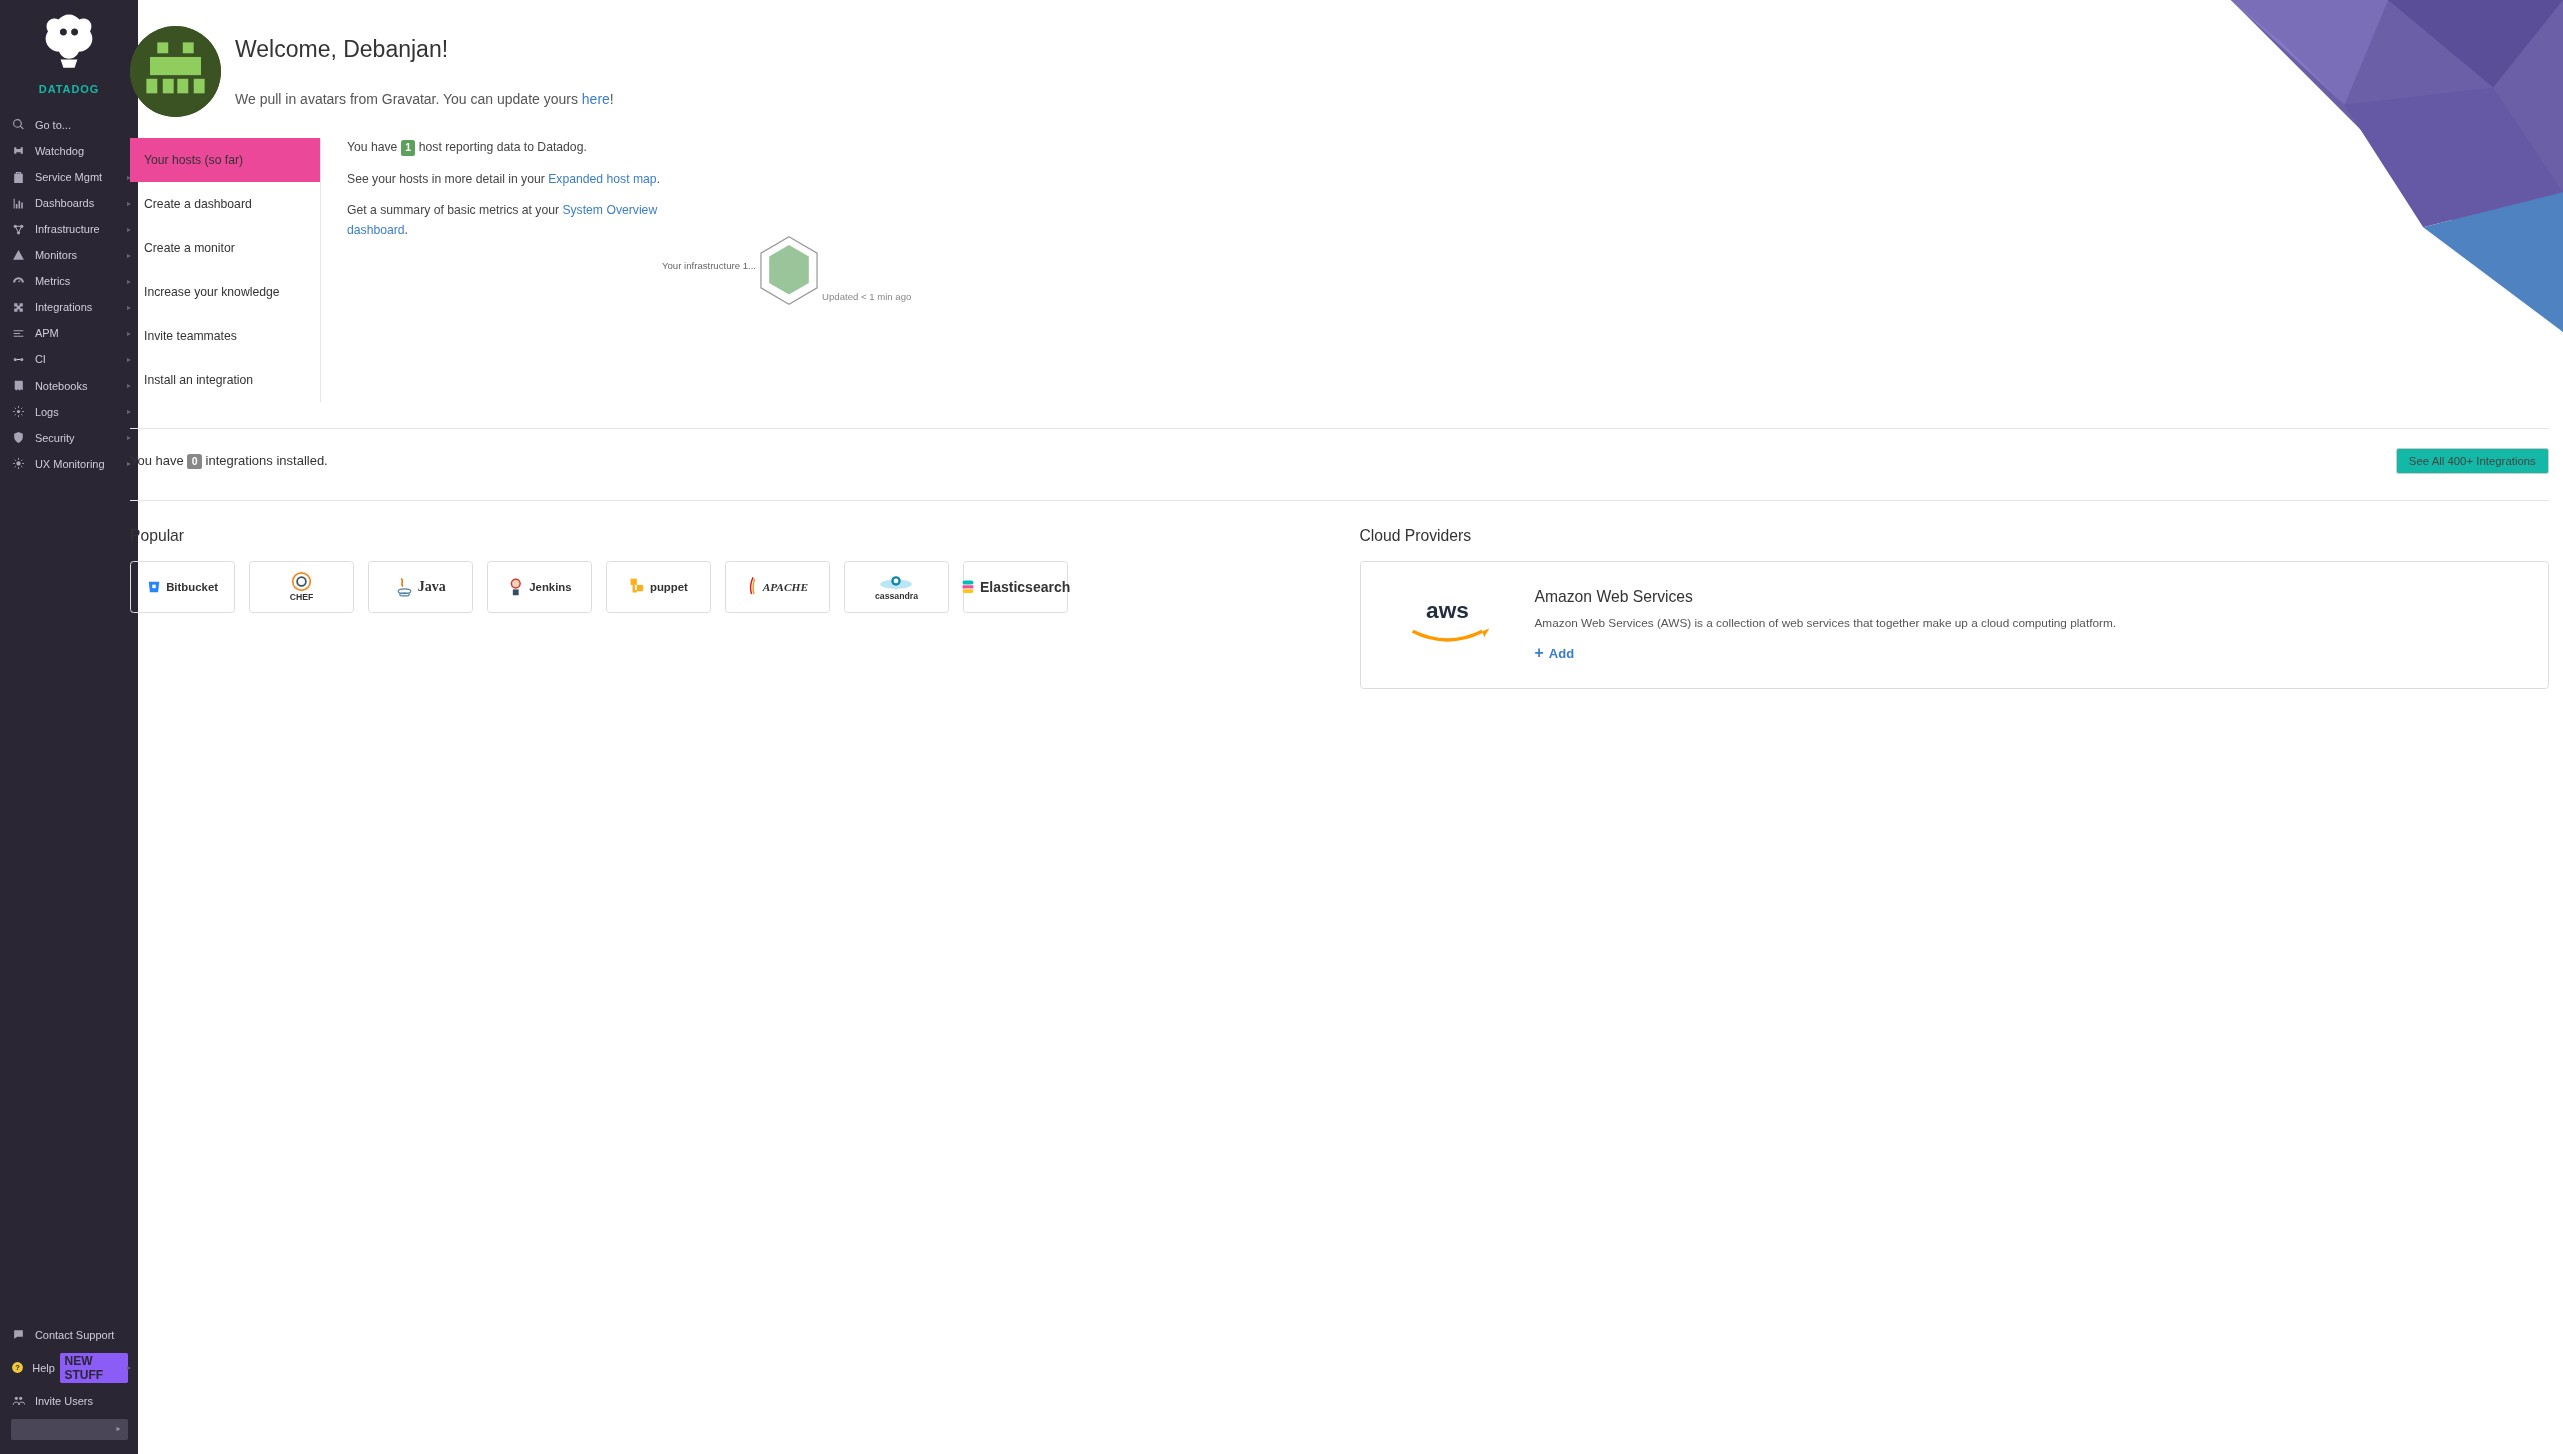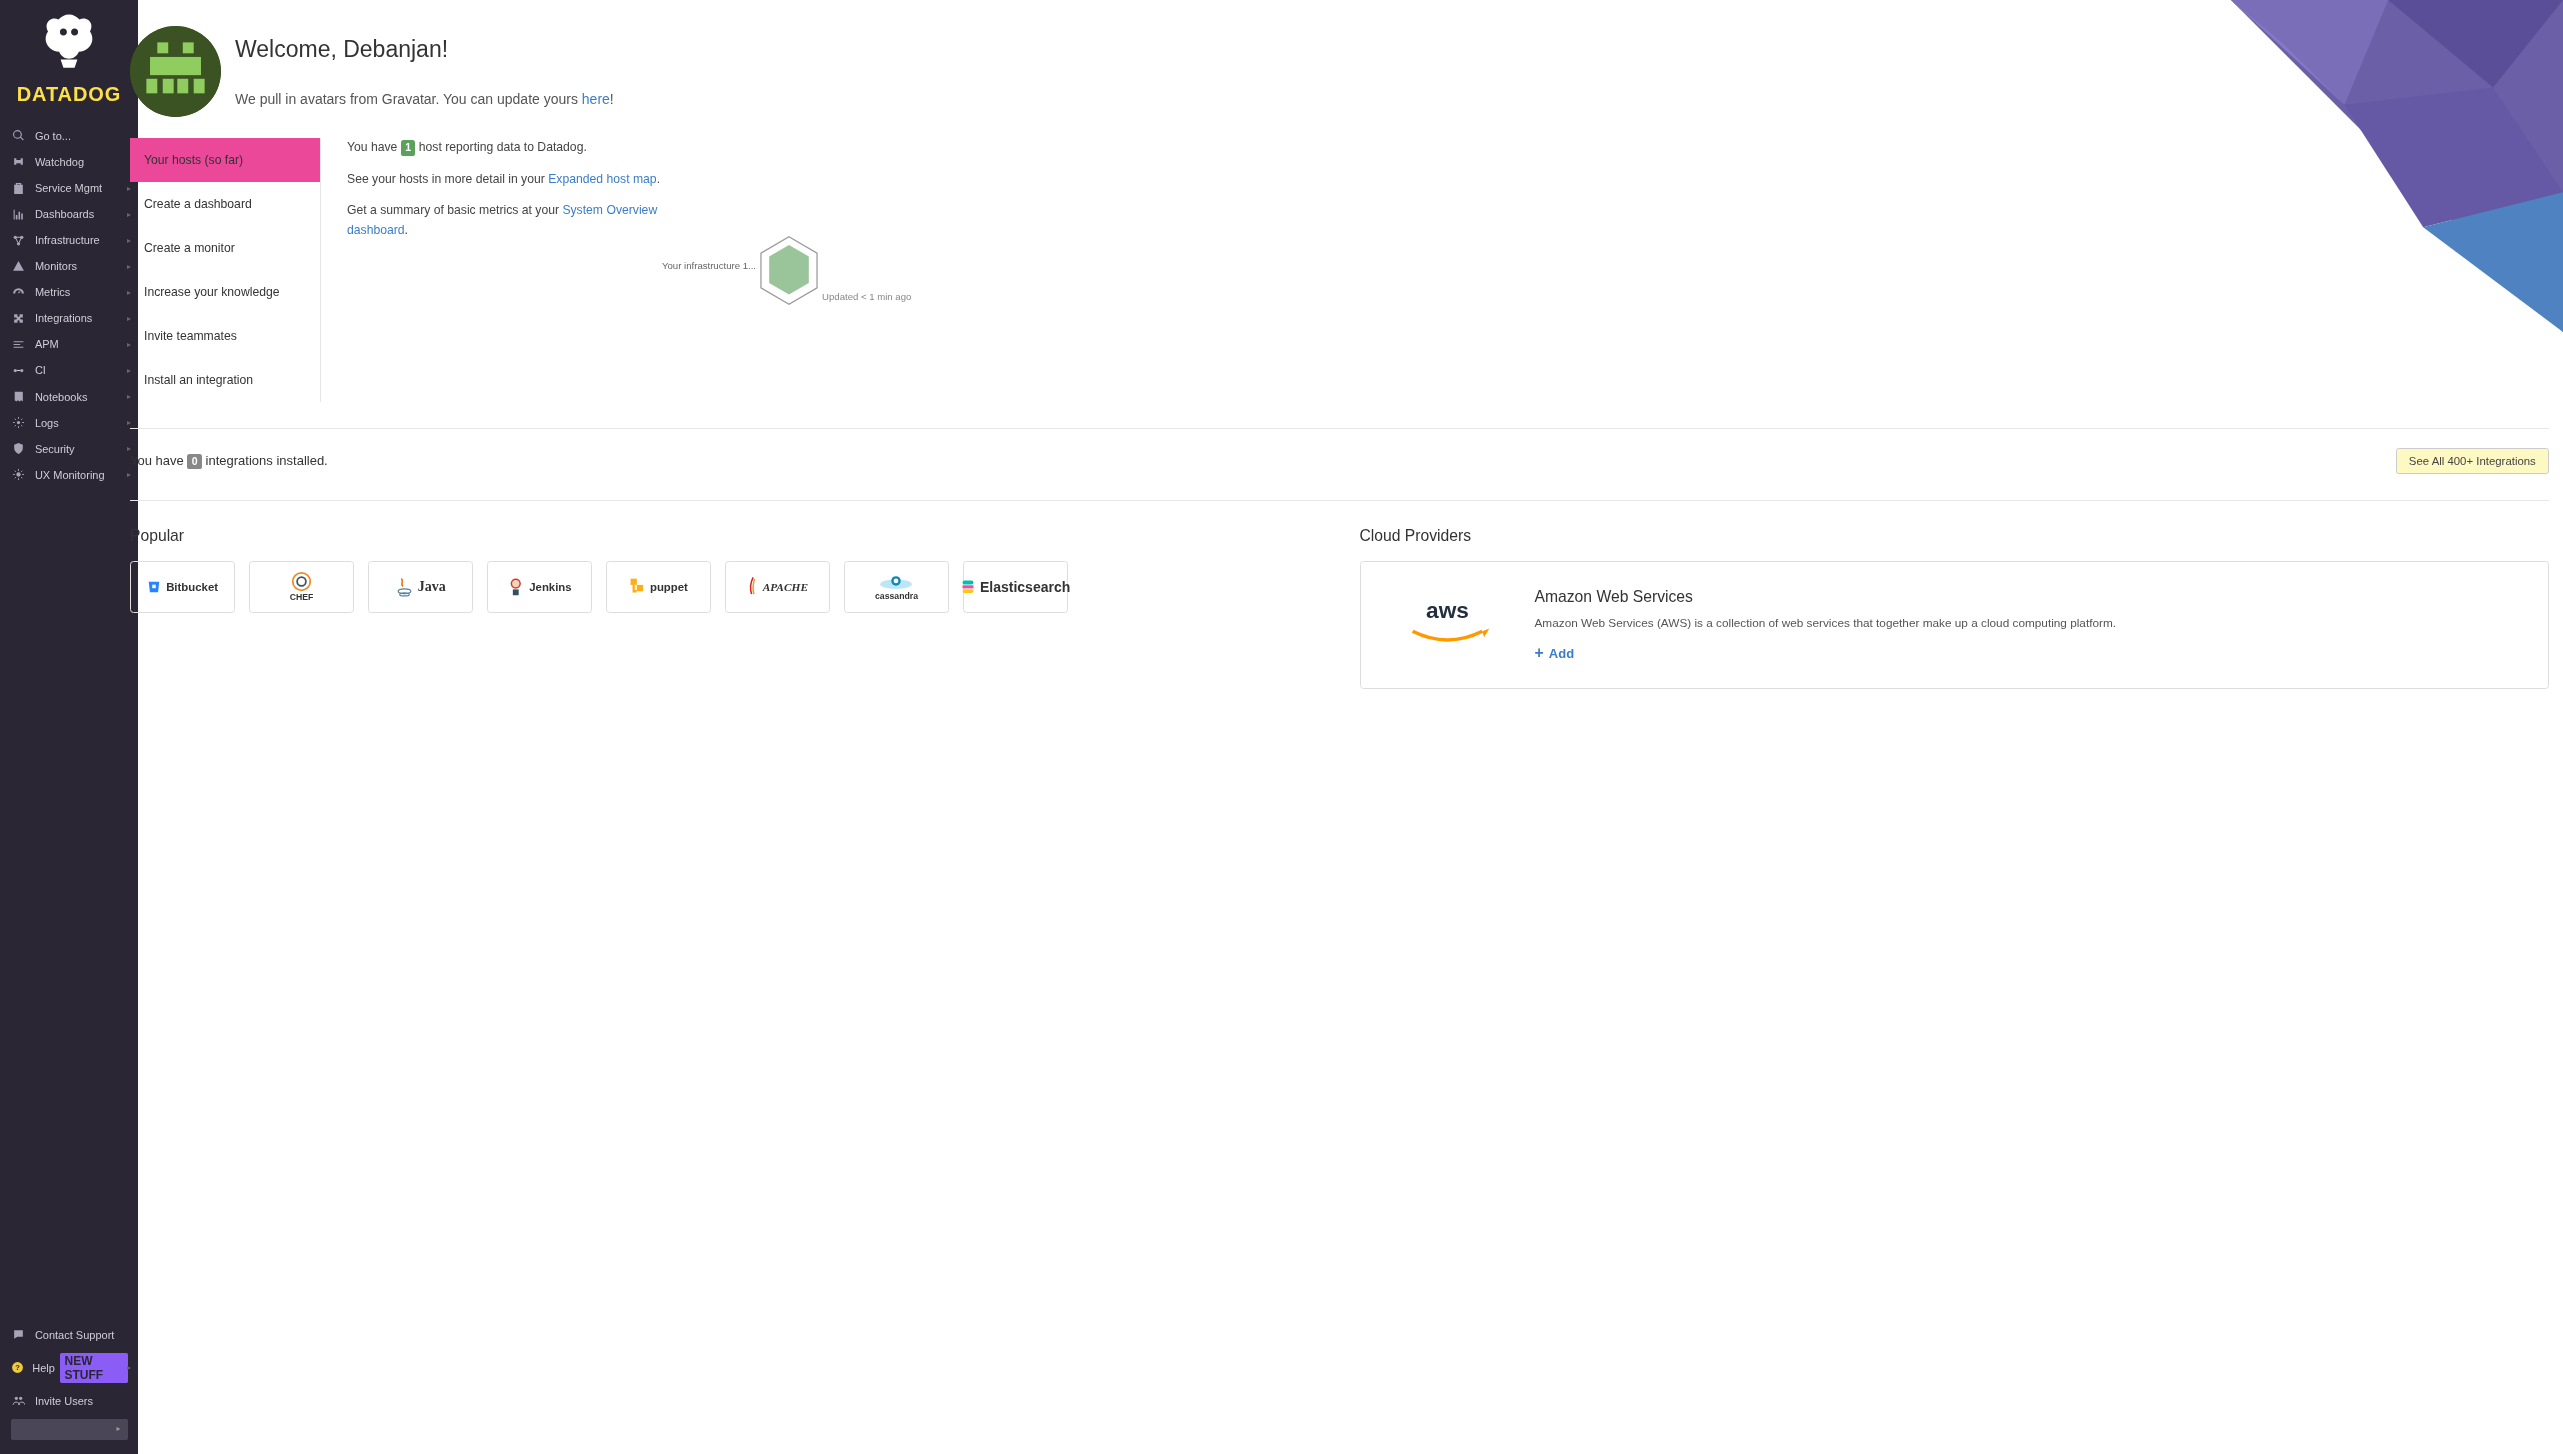--- a/index.html
+++ b/index.html
@@ -3,21 +3,21 @@
 <meta charset="utf-8">
 <style>
 * { margin: 0; padding: 0; box-sizing: border-box; }
 body { font-family: -apple-system, BlinkMacSystemFont, "Segoe UI", Helvetica, Arial, sans-serif; background: #fff; color: #333; overflow-x: hidden; }
 .app { display: flex; min-height: 100vh; }
 
 
 .sidebar { width: 138px; background: #2a2634; color: #ccc; display: flex; flex-direction: column; position: fixed; top:0; left:0; bottom:0; }
 .logo-area { padding: 8.7px 0 13px; text-align: center; }
 .logo-area svg { width: 70px; height: 70px; }
-.logo-text { color: #fde047; font-weight: 700; font-size: 20px; letter-spacing: 0.9px; margin-top: 1.7px; text-align: center; }
+.logo-text { color: #14b8a6; font-weight: 700; font-size: 11px; letter-spacing: 0.9px; margin-top: 1.7px; text-align: center; }
 .nav { flex: 1; padding-top: 3.5px; }
 .nav-item { display: flex; align-items: center; padding: 5.2px 10.5px; font-size: 11px; color: #d0cdd8; cursor: pointer; position: relative; }
 .nav-item .nicon { width: 15.7px; height: 15.7px; margin-right: 8.7px; display:flex; align-items:center; justify-content:center; }
 .nav-item .chev { position:absolute; right:7px; font-size:7.9px; color:#666; }
 .nav-bottom { padding-bottom: 8.7px; }
 .new-stuff { background:#8b5cf6; color:#2a2634; font-size:12px; font-weight:700; padding:0.9px 4.4px; border-radius:1.7px; margin-left:5.2px; }
 .bottom-box { background:#4a4657; height:21px; margin:5.2px 10.5px; border-radius:1.7px; position:relative; }
 .bottom-box .chev { position:absolute; right:7px; top:5.2px; font-size:7.9px; color:#999; }
 
 
@@ -41,21 +41,21 @@
 .count-badge.grey { background:#888; }
 .infra-viz { flex:1; display:flex; flex-direction:row; align-items:center; padding-top:0px; }
 .infra-label { font-size:9.6px; color:#666; margin-bottom:8.7px; }
 .hexagon { width:66px; height:75px; display:flex; align-items:center; justify-content:center; }
 .updated { font-size:9.6px; color:#888; text-align:center; margin-top:52px; }
 
 hr.sep { border:none; border-top:0.9px solid #e6e6e6; margin: 26px 0 19px; }
 
 .int-row { display:flex; justify-content:space-between; align-items:center; }
 .int-text { font-size:13px; color:#333; }
-.btn-outline { border:0.9px solid #ccc; background:#fef9c3; padding:6.1px 12.2px; font-size:11.4px; color:#444; border-radius:2.6px; cursor:pointer; }
+.btn-outline { border:0.9px solid #ccc; background:#14b8a6; padding:6.1px 12.2px; font-size:11.4px; color:#444; border-radius:2.6px; cursor:pointer; }
 
 .two-col { display:flex; margin-top: 26px; gap:40px;justify-content:space-between; }
 .col { flex:1; }
 .col h2 { font-size:15.7px; font-weight:500; margin-bottom:15.7px; color:#333; }
 .tiles { display:flex; gap:14px; flex-wrap:wrap; }
 .tile { width:105px; height:52px; border:0.9px solid #ddd; border-radius:3.5px; display:flex; align-items:center; justify-content:center; font-size:11.4px; font-weight:600; color:#333; cursor:pointer; }
 .cloud-card { border:0.9px solid #ddd; border-radius:3.5px; padding:26px; display:flex; gap:26px; align-items:flex-start; }
 .cloud-logo { width:122px; height:70px; display:flex; align-items:center; justify-content:center; flex-shrink:0; }
 .cloud-info h3 { font-size:15.7px; font-weight:500; margin-bottom:8.7px; }
 .cloud-info p { font-size:11.8px; line-height:1.5; color:#555; margin-bottom:12.2px; }

